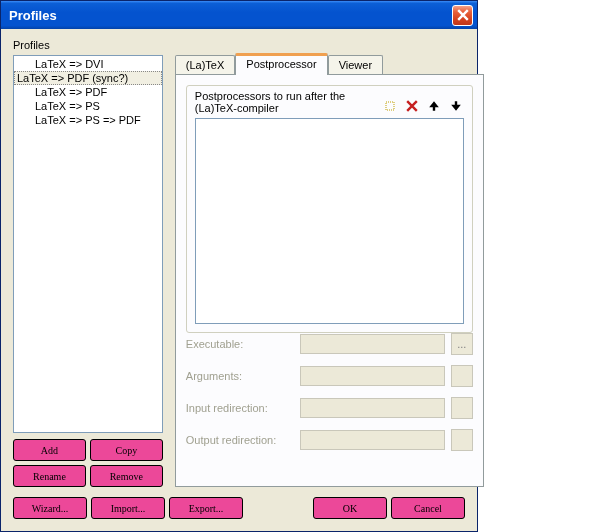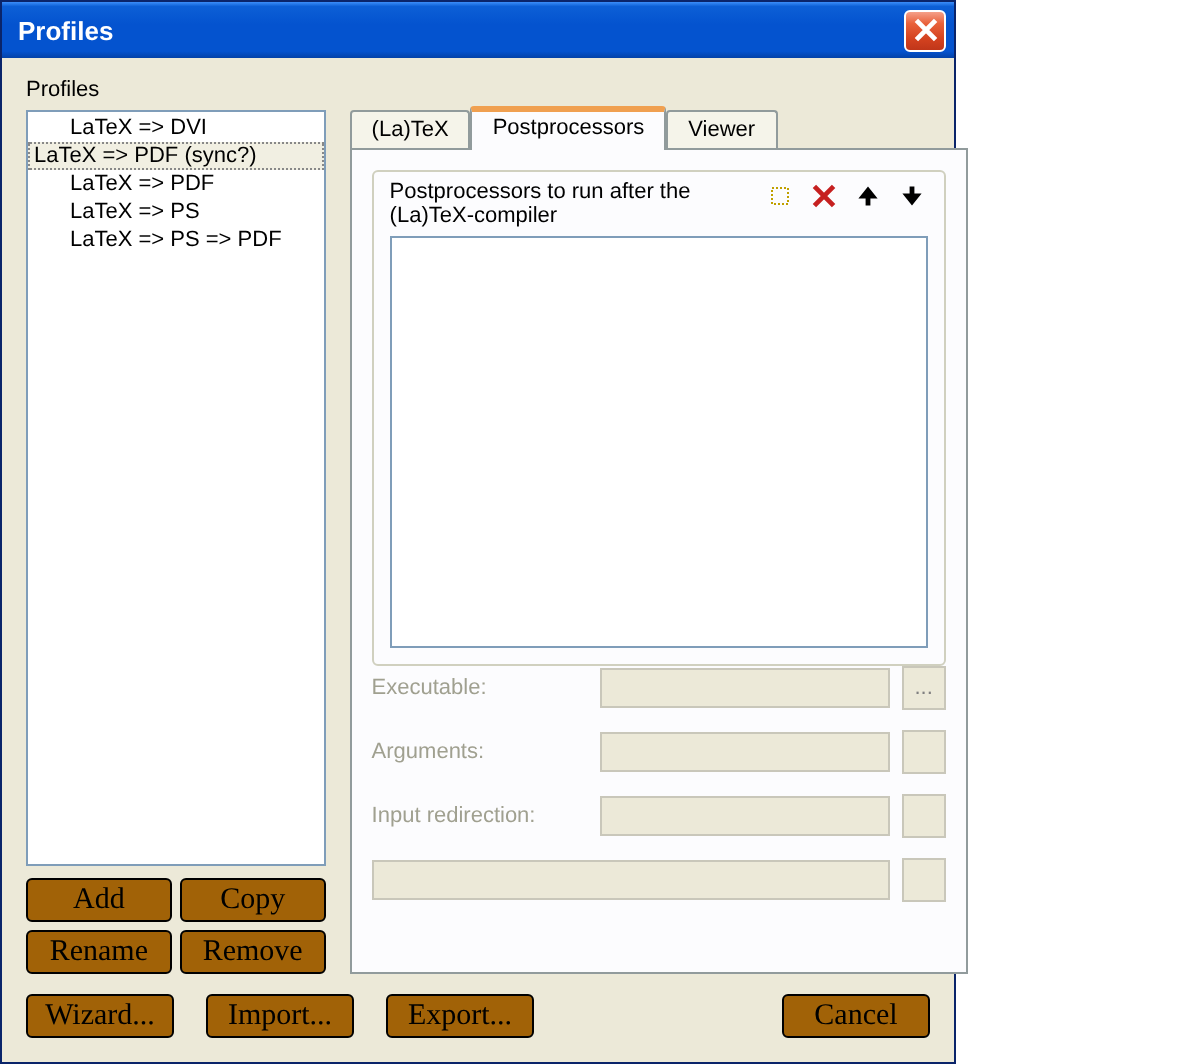--- a/index.html
+++ b/index.html
@@ -10,38 +10,38 @@
 .close-btn { width: 21px; height: 21px; background: linear-gradient(to bottom, #f5a089 0%, #e9623b 30%, #d4421f 70%, #c0361a 100%); border: 1px solid #fff; border-radius: 3px; display: flex; align-items: center; justify-content: center; color: #fff; font-weight: bold; cursor: pointer; }
 .close-btn svg { width: 12px; height: 12px; }
 .content { flex: 1; padding: 10px 12px 0 12px; display: flex; flex-direction: column; }
 .main-area { flex: 1; display: flex; gap: 12px; }
 .left-panel { width: 178px; display: flex; flex-direction: column; }
 .group-label { margin-bottom: 4px; color: #000; }
 .profile-list { flex: 1; background: #fff; border: 1px solid #7f9db9; overflow: auto; padding: 1px 0; }
 .profile-list .item { padding: 1px 21px; cursor: default; white-space: nowrap; }
 .profile-list .item.selected { background: #f1efe2; border: 1px dotted #888; padding: 0 2px; }
 .btn-grid { margin-top: 6px; display: grid; grid-template-columns: 1fr 1fr; gap: 4px; }
-.btn { background: #a16207; border: 1px solid #000; border-radius: 3px; height: 22px; display: flex; align-items: center; justify-content: center; cursor: pointer; font-family: Tahoma; font-size: 15px; }
+.btn { background: #ec4899; border: 1px solid #000; border-radius: 3px; height: 22px; display: flex; align-items: center; justify-content: center; cursor: pointer; font-family: Tahoma; font-size: 10px; }
 .right-panel { flex: 1; display: flex; flex-direction: column; padding-top: 14px; }
 .tabs { display: flex; position: relative; z-index: 2; }
 .tab { padding: 3px 10px; border: 1px solid #919b9c; border-bottom: none; background: #f5f4ea; margin-right: 0; cursor: pointer; border-radius: 2px 2px 0 0; position: relative; }
 .tab.active { background: #fcfcfe; border-top: 3px solid #f0a050; padding-top: 2px; margin-bottom: -1px; z-index: 3; }
 .tab.inactive { margin-top: 2px; }
 .tab-content { flex: 1; border: 1px solid #919b9c; background: #fcfcfe; padding: 10px; display: flex; flex-direction: column; }
 .groupbox { border: 1px solid #d0d0bf; border-radius: 3px; padding: 8px 8px 8px 8px; position: relative; height: 248px; display: flex; flex-direction: column; }
-.toolbar-row { display: flex; align-items: flex-start; gap: 6px; justify-content: flex-end; margin-top: -4px; margin-bottom: 4px; }
+.toolbar-row { display: flex; align-items: flex-end; gap: 6px; justify-content: flex-end; margin-top: -4px; margin-bottom: 4px; }
 .toolbar-row .gb-label { flex: 1; }
 .icon-btn { width: 16px; height: 16px; display: flex; align-items: center; justify-content: center; cursor: pointer; }
 .listbox { flex: 1; background: #fff; border: 1px solid #7f9db9; }
 .form-rows { display: flex; flex-direction: column; gap: 10px; }
 .form-row { display: flex; align-items: center; gap: 6px; }
 .form-row label { width: 108px; color: #a0a090; }
 .form-row input { flex: 1; height: 20px; border: 1px solid #c9c7ba; background: #ece9d8; padding: 0 4px; font-family: Tahoma; font-size: 11px; }
 .form-row .small-btn { width: 22px; height: 22px; background: #ece9d8; border: 1px solid #c9c7ba; display: flex; align-items: center; justify-content: center; color: #808080; cursor: pointer; }
-.bottom-bar { display: flex; gap: 16px; padding: 10px 12px 12px 12px; align-items: center; }
+.bottom-bar { display: flex; gap: 4px; padding: 10px 12px 12px 12px; align-items: center; }
 .bottom-bar .spacer { flex: 1; }
 .bottom-bar .btn { width: 74px; }
 </style>
 </head>
 <body>
 
 <div class="window">
   <div class="titlebar">
     <span class="title">Profiles</span>
     <div class="close-btn">
@@ -67,21 +67,21 @@
           <div class="btn">Add</div>
           <div class="btn">Copy</div>
           <div class="btn">Rename</div>
           <div class="btn">Remove</div>
         </div>
       </div>
 
       <div class="right-panel">
         <div class="tabs" id="tabs">
             <div class="tab inactive">(La)TeX</div>
-            <div class="tab active">Postprocessors</div>
+            <div class="tab active">Postprocessor</div>
             <div class="tab inactive">Viewer</div>
           </div>
         <div class="tab-content">
           <div class="groupbox">
             <div class="toolbar-row">
               <span class="gb-label">Postprocessors to run after the (La)TeX-compiler</span>
               <span class="icon-btn">
                 <svg width="14" height="14" viewBox="0 0 14 14">
                     <rect x="3" y="3" width="8" height="8" fill="none" stroke="#c0a000" stroke-dasharray="1,1"></rect>
                   </svg>
@@ -115,30 +115,32 @@
               <label>Arguments:</label>
               <input type="text" disabled="" value="" style="">
               <div class="small-btn"></div>
             </div>
             <div class="form-row">
               <label>Input redirection:</label>
               <input type="text" disabled="" value="" style="">
               <div class="small-btn"></div>
             </div>
             <div class="form-row">
+              <label>Output redirection:</label>
               <input type="text" disabled="" value="" style="">
               <div class="small-btn"></div>
             </div>
           </div>
         </div>
       </div>
 
     </div>
   </div>
 
   <div class="bottom-bar">
     <div class="btn">Wizard...</div>
     <div class="btn">Import...</div>
     <div class="btn">Export...</div>
     <div class="spacer"></div>
+    <div class="btn">OK</div>
     <div class="btn">Cancel</div>
   </div>
 </div>
 
 </body></html>

